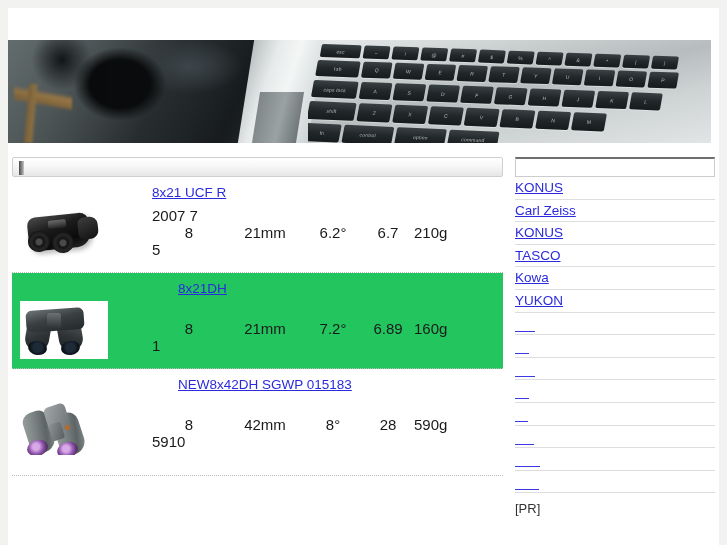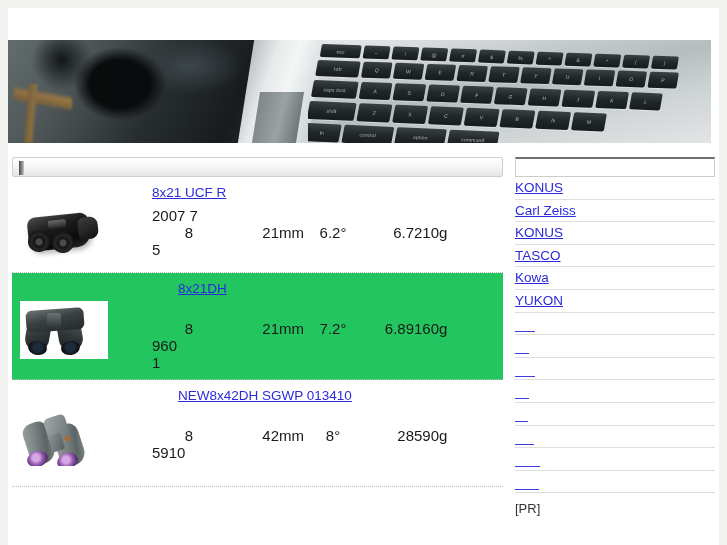--- a/index.html
+++ b/index.html
@@ -205,23 +205,23 @@
     color: #1a1a1a;
     white-space: pre;
   }
   .spec-line.cols {
     display: flex;
   }
   .spec-line.cols .c {
     white-space: pre;
   }
   .c-mag   { width: 74px; text-align: center; }
-  .c-obj   { width: 78px; text-align: right; }
+  .c-obj   { width: 78px; text-align: center; }
   .c-fov   { width: 58px; text-align: center; }
-  .c-eye   { width: 52px; text-align: right; }
+  .c-eye   { width: 52px; text-align: center; }
   .c-wt    { width: 60px; text-align: left; }
 
   
   .bino { position: absolute; }
 
   
   .b1-body {
     left: 8px; top: 10px; width: 62px; height: 34px;
     background: linear-gradient(165deg, #4c4c4c 0%, #1b1b1b 38%, #0b0b0b 72%, #2a2a2a 100%);
     border-radius: 8px 10px 14px 10px;
@@ -574,27 +574,26 @@
                   <div class="bino b2-armR"></div>
                   <div class="bino b2-body"></div>
                   <div class="bino b2-bridge"></div>
                   <div class="bino b2-lensL"></div>
                   <div class="bino b2-lensR"></div>
                 </div>
               </div>
               <div class="spec-cell">
                 <div class="spec-line">&nbsp;</div>
                 <div class="spec-line cols"><span class="c c-mag">8</span><span class="c c-obj">21mm</span><span class="c c-fov">7.2°</span><span class="c c-eye">6.89</span><span class="c c-wt">160g</span></div>
-                <div class="spec-line">960</div>
                 <div class="spec-line">1</div>
               </div>
             </div>
           </div>
           <div class="product-row">
-            <div class="product-title"><span class="title-indent"></span><a href="#">NEW8x42DH SGWP 013410</a></div>
+            <div class="product-title"><span class="title-indent"></span><a href="#">NEW8x42DH SGWP 015183</a></div>
             <div class="product-inner">
               <div class="thumb-cell">
                 <div class="thumb">
                   <div class="bino b3-barrelL"></div>
                   <div class="bino b3-barrelR"></div>
                   <div class="bino b3-bridge"></div>
                   <div class="bino b3-focus"></div>
                   <div class="bino b3-dot"></div>
                   <div class="bino b3-lensL"></div>
                   <div class="bino b3-lensR"></div>

